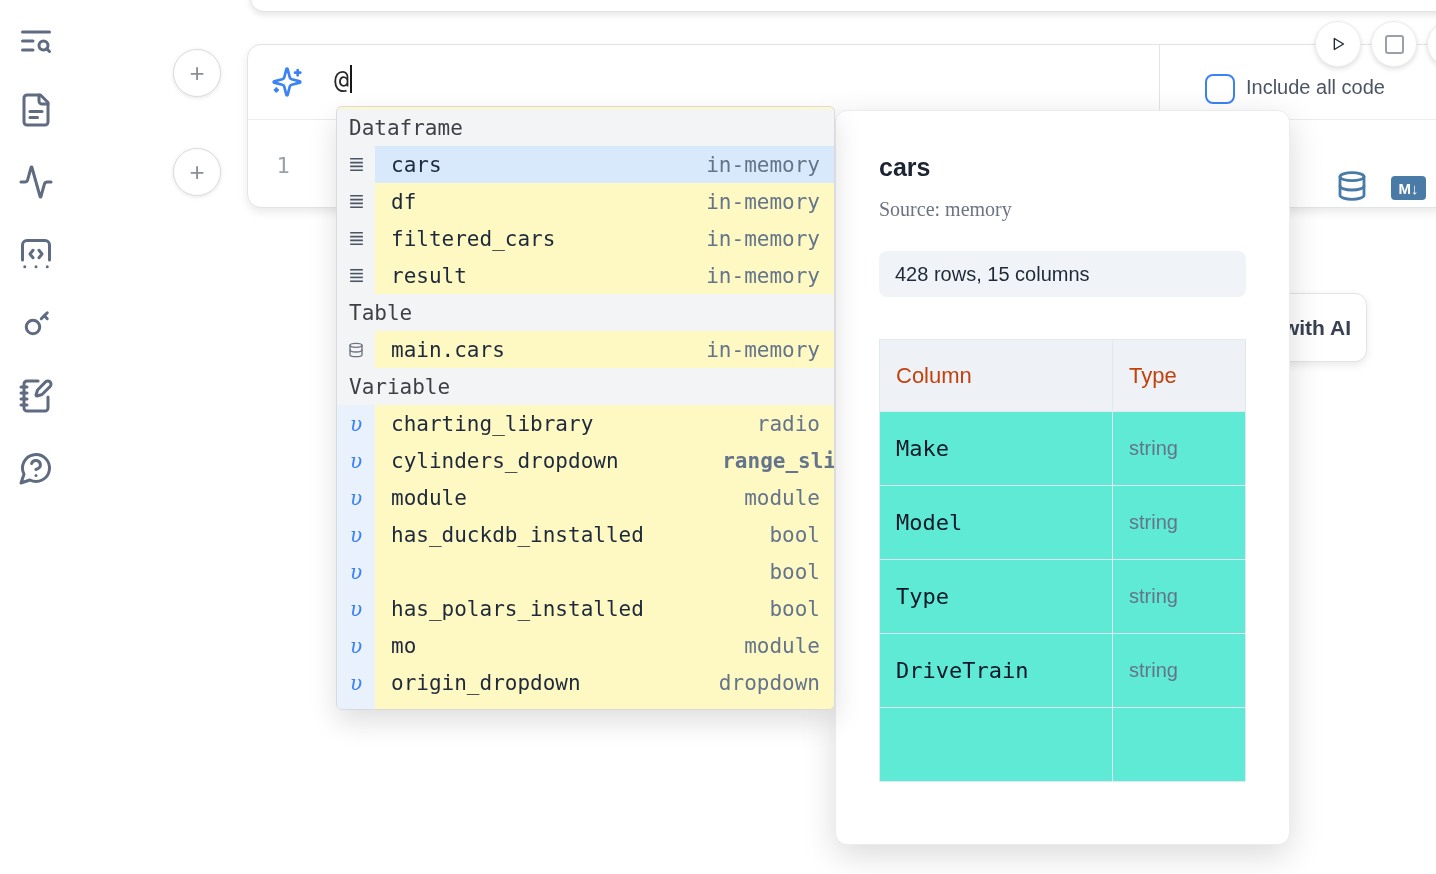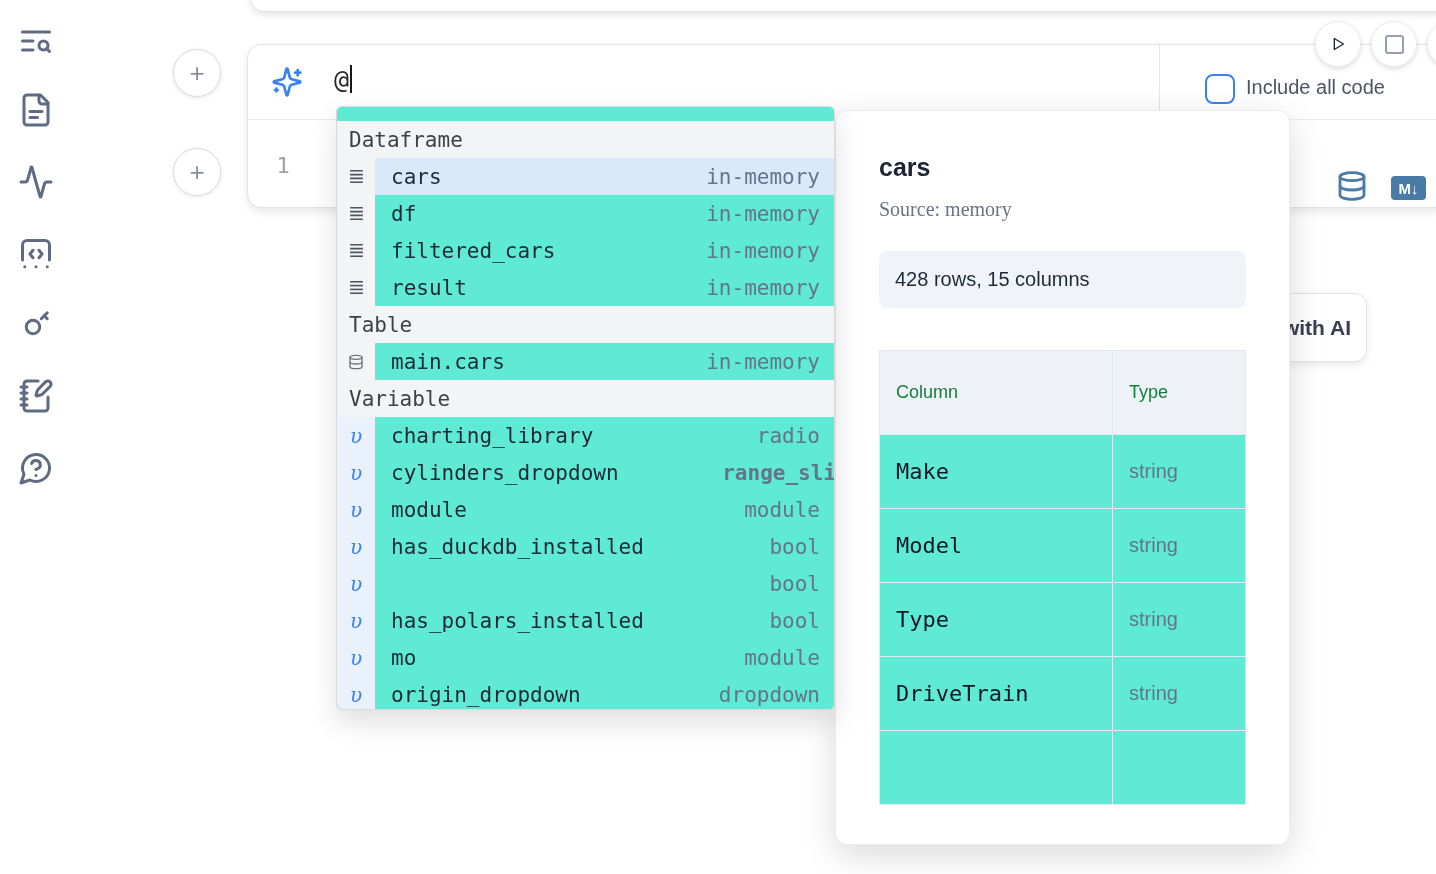--- a/index.html
+++ b/index.html
@@ -58,23 +58,23 @@
   
   .circle-btn{
     position:absolute;top:21px;width:46px;height:46px;border-radius:50%;background:#fff;
     border:1px solid #ececef;box-shadow:0 2px 5px rgba(0,0,0,.13);box-sizing:border-box;
     display:flex;align-items:center;justify-content:center;z-index:6;cursor:pointer;
   }
   .stop-sq{width:15px;height:15px;border:2px solid #9aa0aa;border-radius:3px;}
 
   
   .dropdown{
-    position:absolute;left:336px;top:106px;width:499px;height:604px;background:#5eead4;
+    position:absolute;left:336px;top:106px;width:499px;height:604px;background:#fef9c3;
     border:1px solid #d9d9de;border-radius:6px;box-shadow:0 12px 28px rgba(0,0,0,.13);
-    box-sizing:border-box;overflow:hidden;z-index:20;padding-top:14px;
+    box-sizing:border-box;overflow:hidden;z-index:20;padding-top:2px;
   }
   .ac-header{
     height:37px;background:#f3f4f6;color:#3f3f46;font-size:21px;
     display:flex;align-items:center;padding-left:12px;box-sizing:border-box;
   }
   .ac-row{height:37px;display:flex;align-items:stretch;cursor:pointer;}
   .gut{width:38px;flex:0 0 38px;display:flex;align-items:center;justify-content:center;}
   .gut-gray{background:#f3f4f6;}
   .gut-blue{background:#e9f1fc;}
   .ac-main{flex:1;display:flex;align-items:center;min-width:0;}
@@ -87,29 +87,29 @@
 
   
   .panel{
     position:absolute;left:835px;top:110px;width:455px;height:735px;background:#fff;
     border:1px solid #ececf0;border-radius:12px;box-shadow:0 10px 34px rgba(0,0,0,.15);
     box-sizing:border-box;z-index:10;padding:36px 43px 0 43px;
   }
   .panel-title{font-size:25px;font-weight:bold;color:#1c2434;margin:6px 0 0 0;}
   .panel-source{font-size:20px;color:#6b7280;margin-top:16px;font-family:Liberation Serif, serif;}
   .panel-pill{
-    margin-top:30px;background:#f0f4f9;border-radius:8px;height:57px;
+    margin-top:30px;background:#f0f4f9;border-radius:8px;height:46px;
     display:flex;align-items:center;padding-left:16px;font-size:20px;color:#1f2937;
   }
   .tbl-wrap{margin-top:42px;height:461px;overflow:hidden;}
   table.schema{width:100%;border-collapse:collapse;}
   table.schema th,table.schema td{
     border:1px solid #e2e8f0;text-align:left;padding:0 0 0 16px;box-sizing:border-box;
   }
-  table.schema th{height:84px;background:#eef2f7;font-size:18px;font-weight:normal;color:#15803d;}
+  table.schema th{height:72px;background:#eef2f7;font-size:22px;font-weight:normal;color:#c2410c;}
   table.schema td{height:74px;background:#5eead4;}
   td.col-name{font-family:"DejaVu Sans Mono",monospace;font-size:22px;color:#0f172a;}
   td.col-type{font-size:20px;color:#64748b;}
   th.type-col,td.col-type{width:133px;}
 
   
   .ai-btn{
     position:absolute;left:1150px;top:293px;width:217px;height:69px;background:#fff;
     border:1px solid #e4e4e7;border-radius:12px;box-shadow:0 3px 8px rgba(0,0,0,.09);
     box-sizing:border-box;z-index:4;display:flex;align-items:center;justify-content:flex-end;

